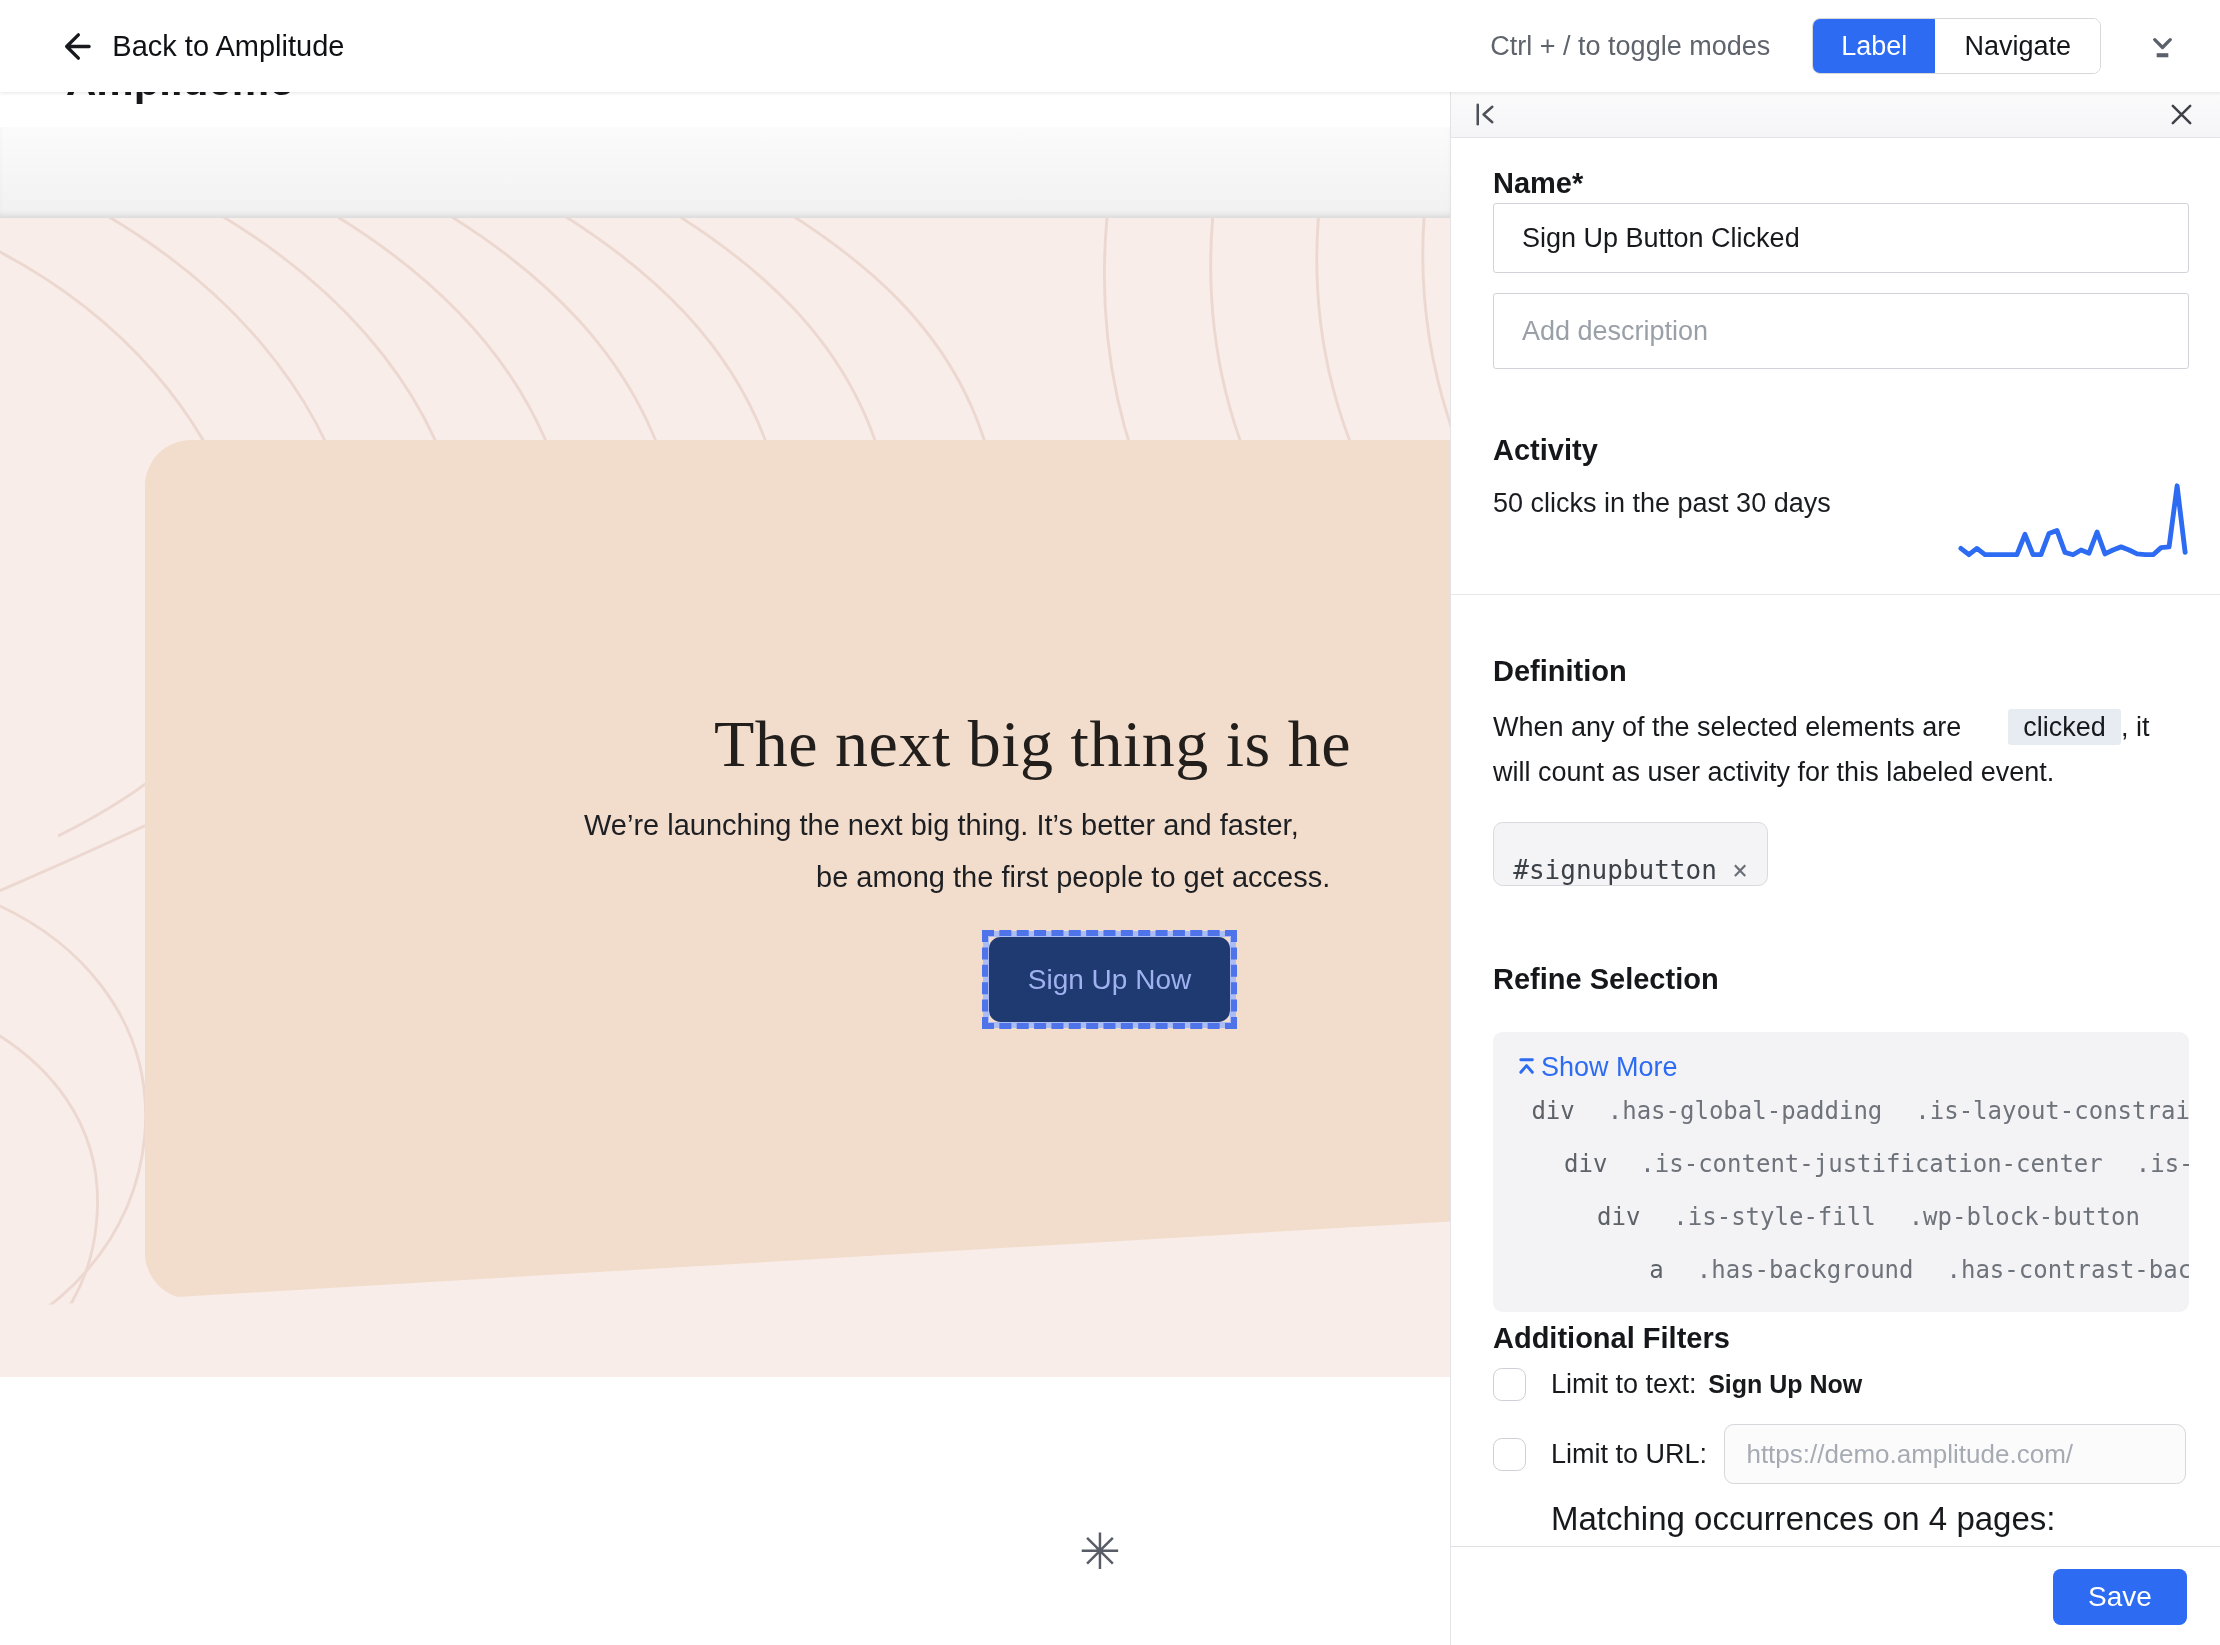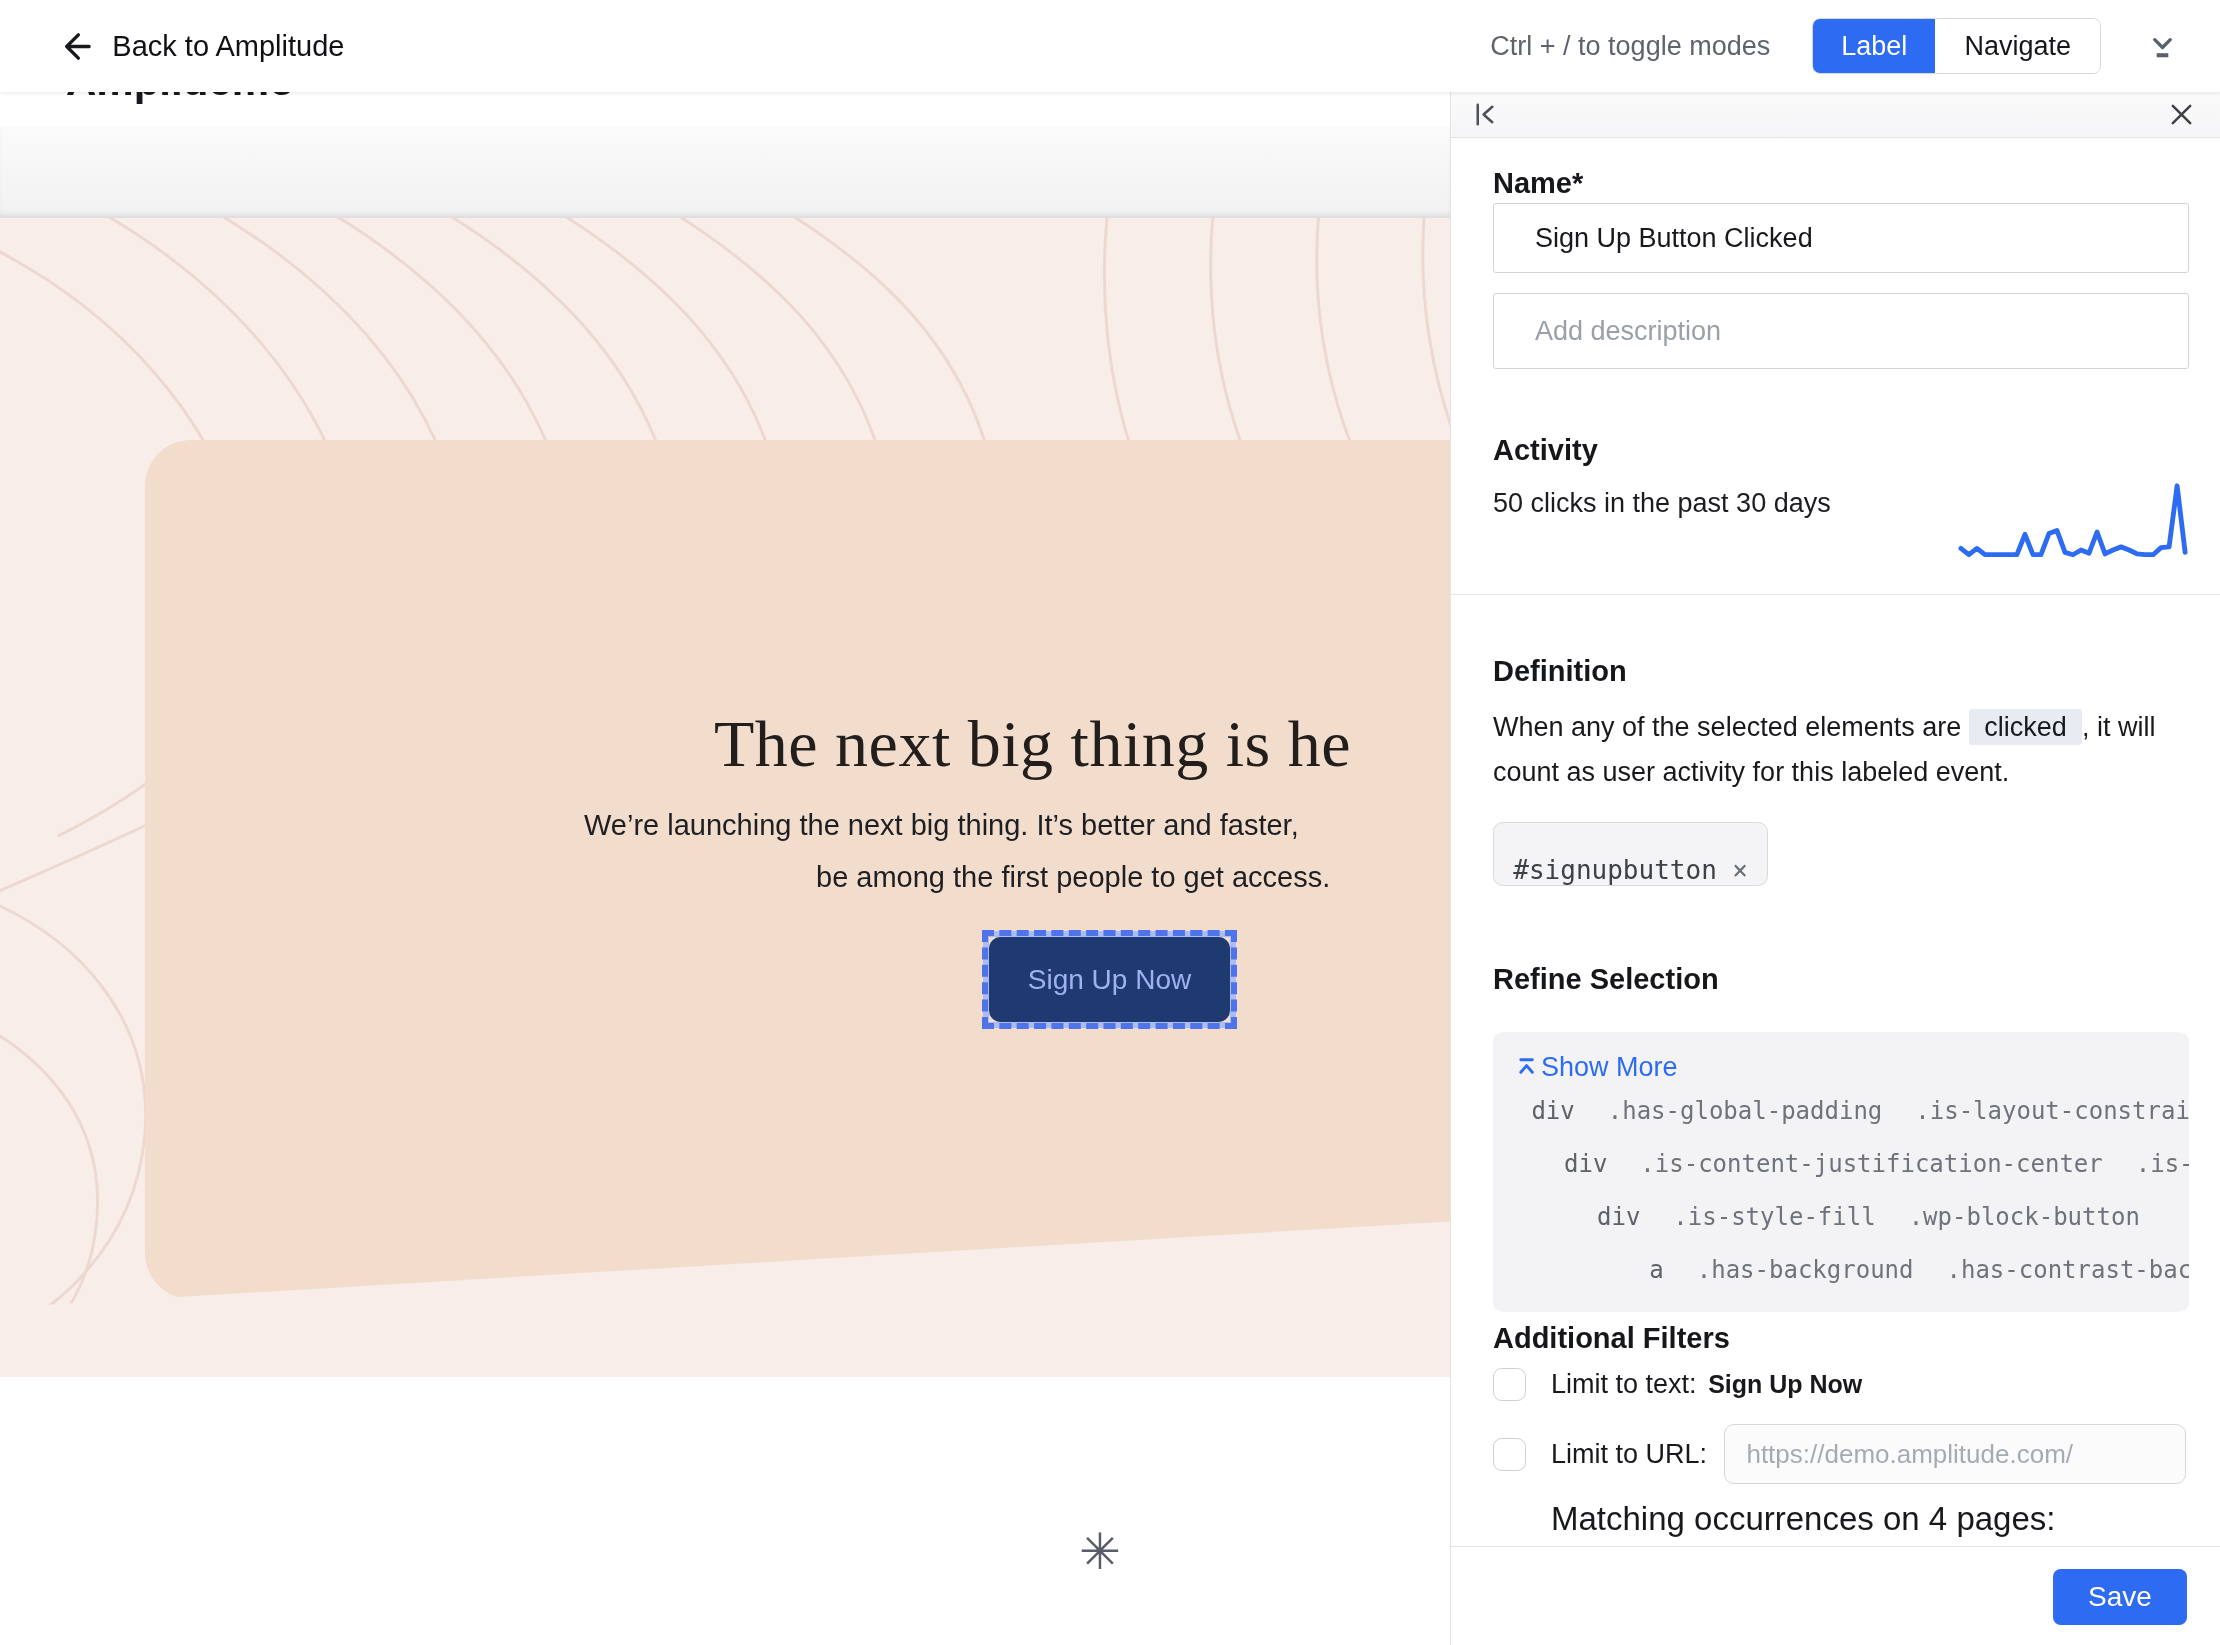--- a/index.html
+++ b/index.html
@@ -47,31 +47,31 @@
   .panel { position:absolute; left:1450px; top:92px; width:770px; height:1554px; background:#fff;
            border-left:1px solid #e3e3e7; z-index:30; }
   .panel-head { height:46px; background:linear-gradient(#fbfbfc,#f5f5f7); border-bottom:1px solid #e3e3e7;
                 display:flex; align-items:center; justify-content:space-between; padding:0 21px 0 17.4px; }
   .icon-btn { width:35px; height:35px; display:flex; align-items:center; justify-content:center; cursor:pointer; }
   .panel-body { position:absolute; left:0; top:46px; right:0; bottom:100px; overflow:hidden; padding:0 31px 0 42px; }
 
   .h-label { font-size:29px; font-weight:700; color:#15171a; line-height:39px; }
   .name-label { margin-top:26px; }
   .text-input { width:100%; height:70px; border:1.9px solid #d2d2d8; border-radius:2.9px; background:#fff;
-                font-family:"Liberation Sans", sans-serif; font-size:27px; color:#17191c; padding:0 41px; outline:none; }
+                font-family:"Liberation Sans", sans-serif; font-size:27px; color:#17191c; padding:0 28px; outline:none; }
   .text-input::placeholder { color:#9aa0a8; }
   .desc-input { margin-top:20px; height:76px; }
   .activity-h { margin-top:62px; }
   .activity-row { margin-top:6.8px; height:97px; display:flex; justify-content:space-between; align-items:flex-start; }
   .activity-summary { font-size:27px; color:#1a1c20; padding-top:11.6px; }
   .sparkline { width:232px; height:92px; }
   .divider { height:1px; background:#e7e7ea; margin:20px -31px 0 -42px; }
   .definition-h { margin-top:57px; }
   .def-text { margin-top:14.5px; font-size:27px; line-height:45px; color:#17191c; }
-  .pill { background:#e7ecf2; border-radius:3px; padding:2.9px 15.4px; }
+  .pill { background:#e7ecf2; border-radius:3px; padding:2.9px 15.4px;margin-left:39px; }
   .tag-chip { margin-top:27px; display:inline-flex; align-items:flex-end; gap:15.4px; background:#f4f4f6;
               border:1px solid #dadade; border-radius:9.7px; padding:0 19.3px; height:64px;
               font-family:"DejaVu Sans Mono", monospace; font-size:26px; color:#3c4047; cursor:default; }
   .tag-x { font-size:26px; color:#6a6f77; cursor:pointer; }
   .refine-h { margin-top:74px; }
   .occurrences { margin-top:24px; font-size:27px; color:#8d929b; line-height:35px; }
   .codeblock { margin-top:33px; background:#f3f3f5; border-radius:9.7px; padding:17.4px 0 15.4px 23px; overflow:hidden; }
   .showmore { display:inline-flex; align-items:center; gap:0; color:#2c6bf2; font-size:27px; font-weight:500;
               line-height:35px; cursor:pointer; }
   .code-line { display:flex; align-items:center; height:53px; font-family:"DejaVu Sans Mono", monospace;

